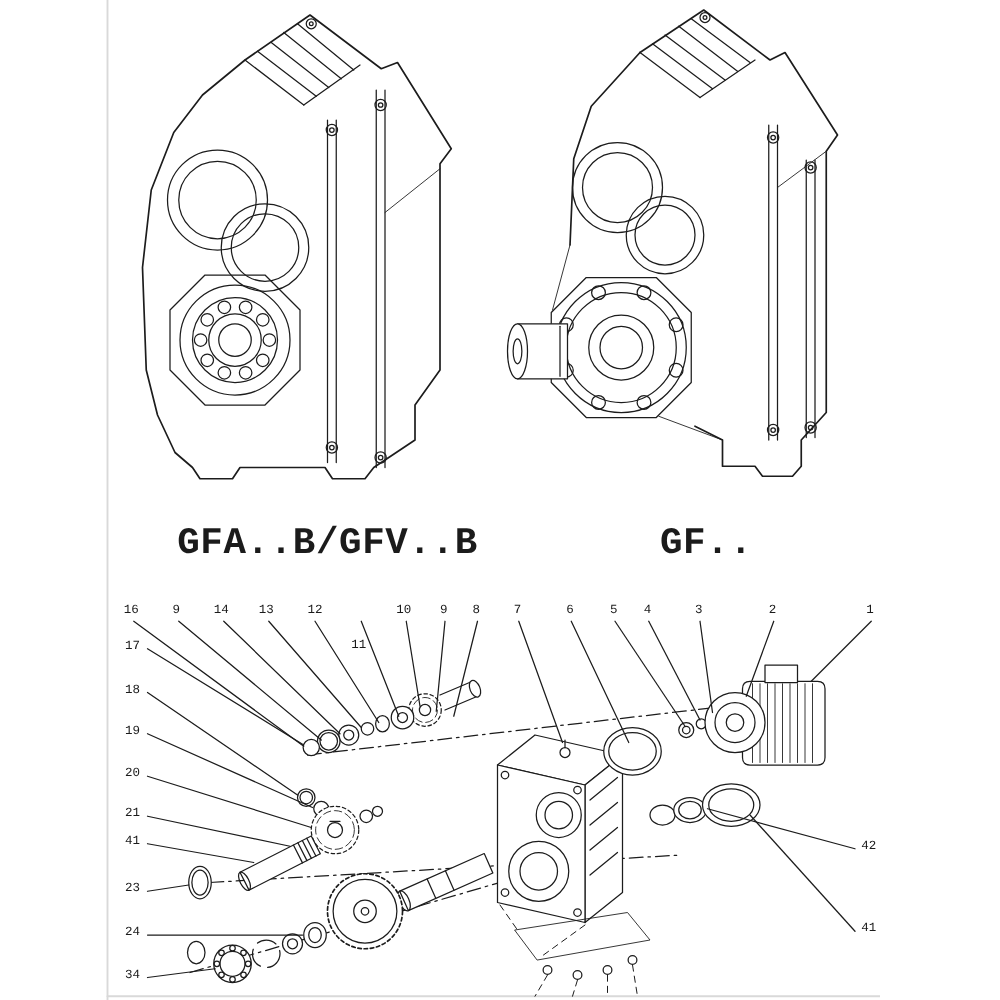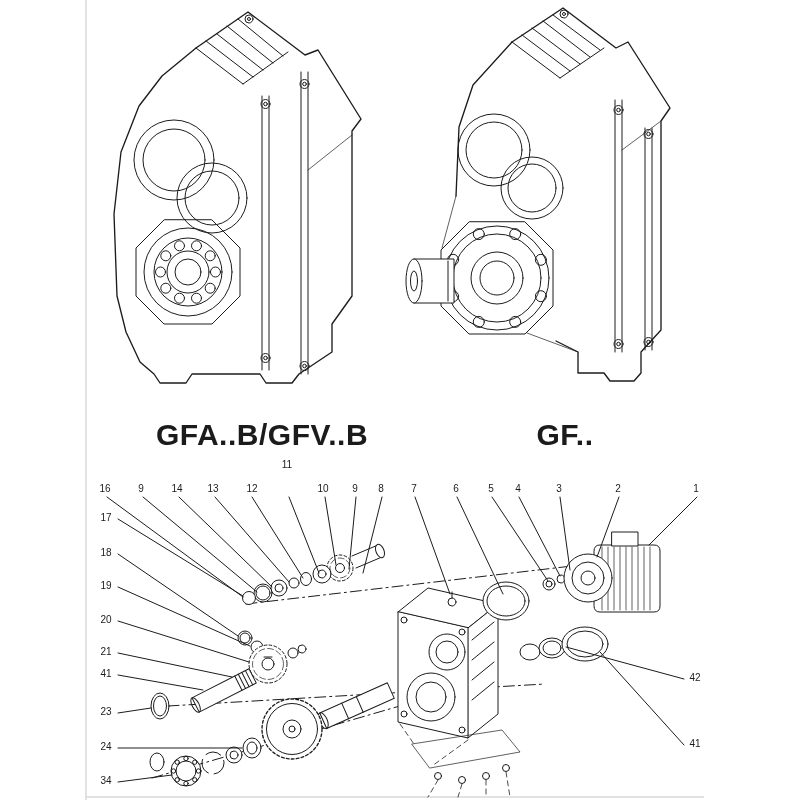--- a/index.html
+++ b/index.html
@@ -1,17 +1,17 @@
 <!DOCTYPE html>
 <html><head>
 <meta charset="utf-8">
 <style>
   html,body{margin:0;padding:0;background:#ffffff;}
   .page{position:relative;width:704px;height:800px;background:#ffffff;overflow:hidden;
-        font-family:Liberation Sans, sans-serif;color:#1b1b1b;}
+        font-family:Liberation Mono, monospace;color:#1b1b1b;}
   .page svg{position:absolute;left:0;top:0;}
   svg line,svg path,svg circle,svg ellipse,svg rect,svg polygon,svg polyline{
     stroke:#1c1c1c;fill:none;stroke-width:1;stroke-linecap:round;stroke-linejoin:round;}
   svg .w{fill:#ffffff;}
   svg .thick{stroke-width:1.35;}
   svg .thin{stroke-width:.7;}
   svg .lead{stroke-width:.8;}
   svg .dash{stroke-dasharray:5 4;stroke-width:.8;}
   svg .dashdot{stroke-dasharray:11 4 2 4;stroke-width:.8;}
   svg .teeth{stroke-dasharray:2.8 2.2;}
@@ -332,21 +332,21 @@
 
 <div class="caption" style="left:262px;top:418px">GFA..B/GFV..B</div>
 <div class="caption" style="left:565px;top:418px">GF..</div>
 
 <div>
   <span class="n" style="left:105px;top:489px">16</span>
   <span class="n" style="left:141px;top:489px">9</span>
   <span class="n" style="left:177px;top:489px">14</span>
   <span class="n" style="left:213px;top:489px">13</span>
   <span class="n" style="left:252px;top:489px">12</span>
-  <span class="n" style="left:287px;top:465px">11</span>
+  <span class="n" style="left:287px;top:517px">11</span>
   <span class="n" style="left:323px;top:489px">10</span>
   <span class="n" style="left:355px;top:489px">9</span>
   <span class="n" style="left:381px;top:489px">8</span>
   <span class="n" style="left:414px;top:489px">7</span>
   <span class="n" style="left:456px;top:489px">6</span>
   <span class="n" style="left:491px;top:489px">5</span>
   <span class="n" style="left:518px;top:489px">4</span>
   <span class="n" style="left:559px;top:489px">3</span>
   <span class="n" style="left:618px;top:489px">2</span>
   <span class="n" style="left:696px;top:489px">1</span>

